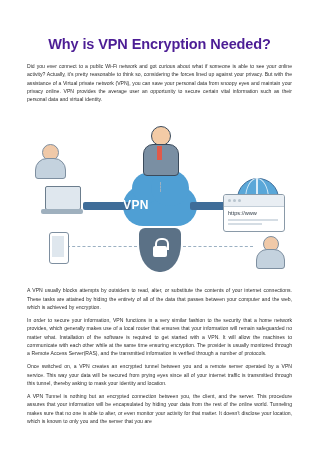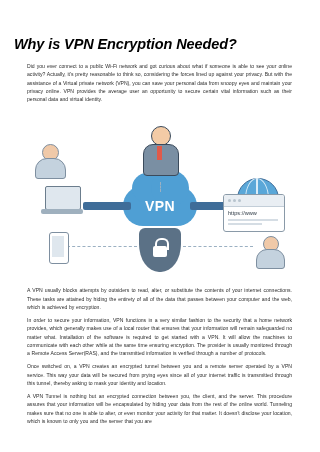--- a/index.html
+++ b/index.html
@@ -16,26 +16,26 @@
   }
   .page {
     position: relative;
     width: 319px;
     height: 452px;
     background: #ffffff;
     padding: 0;
     box-sizing: border-box;
   }
   .title {
+    text-align: center;
     font-size: 14.5px;
     font-weight: bold;
-    color: #000000;
+    color: #4c1d95;
     margin: 36px 14px 10px 14px;
     letter-spacing: -0.1px;
-    font-style: italic;
   }
   .body-text {
     font-size: 5.1px;
     line-height: 1.62;
     color: #2b2b2b;
     text-align: justify;
     margin: 0 27px;
     word-spacing: 0.2px;
   }
   .body-text p {
@@ -86,23 +86,22 @@
     width: 38px;
     height: 36px;
     background: #4f9fd4;
     border-radius: 50%;
   }
   .cloud-label {
     position: absolute;
     left: 96px;
     top: 90px;
     width: 74px;
-    text-align: center;
     color: #ffffff;
-    font-size: 14px;
+    font-size: 12px;
     font-weight: bold;
     letter-spacing: 0.4px;
     z-index: 6;
   }
 
   
   .tunnel {
     position: absolute;
     top: 94px;
     height: 8px;

